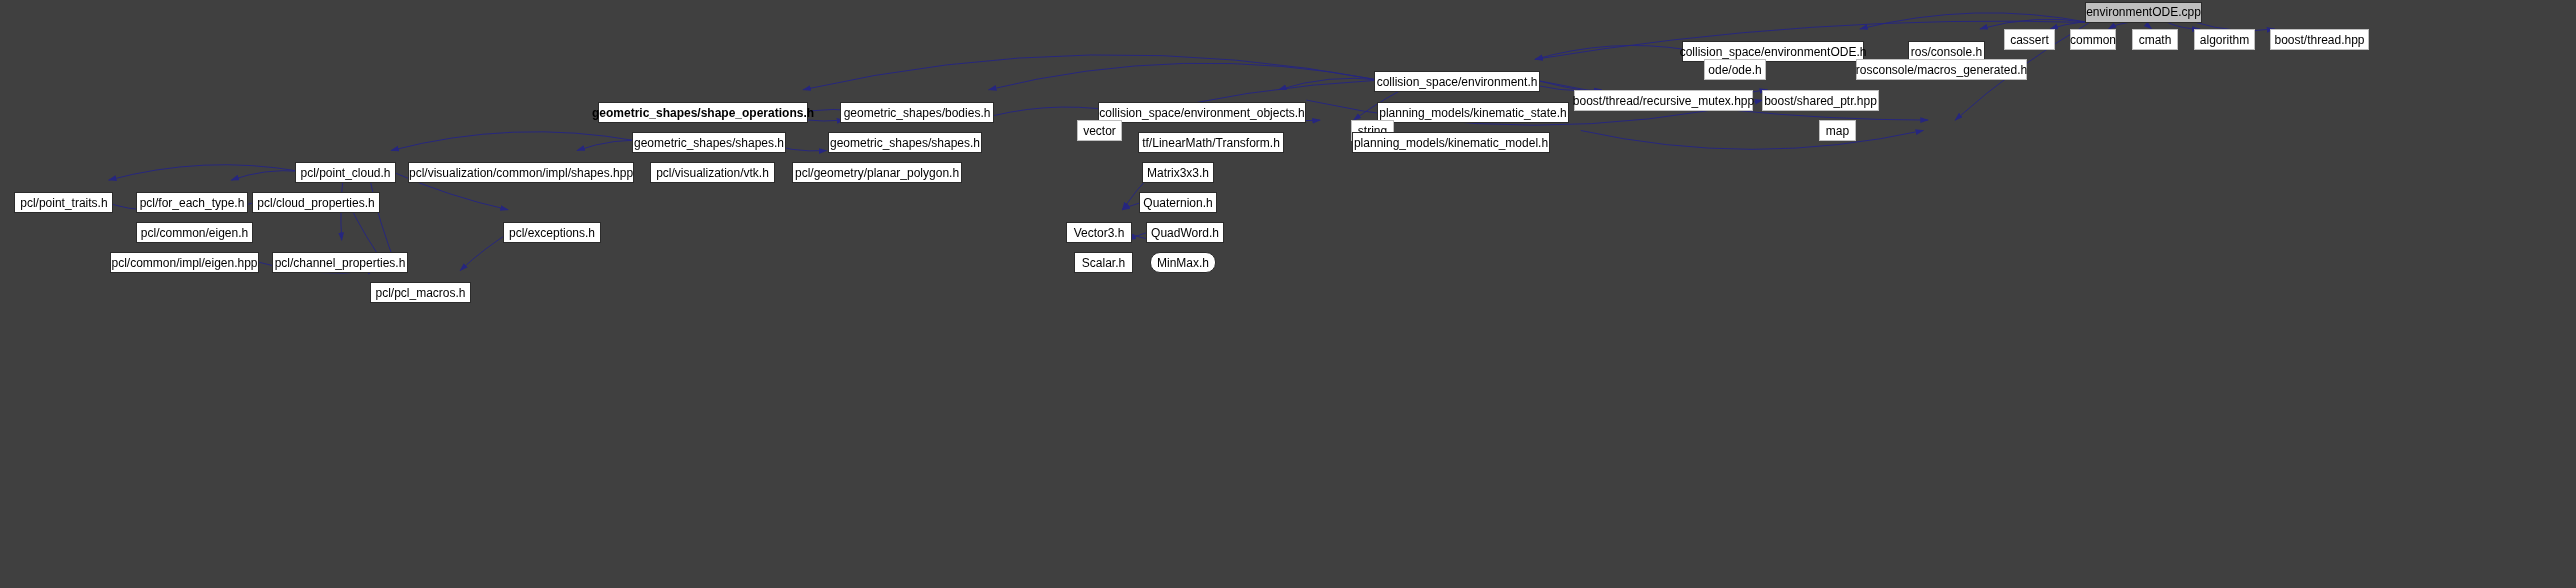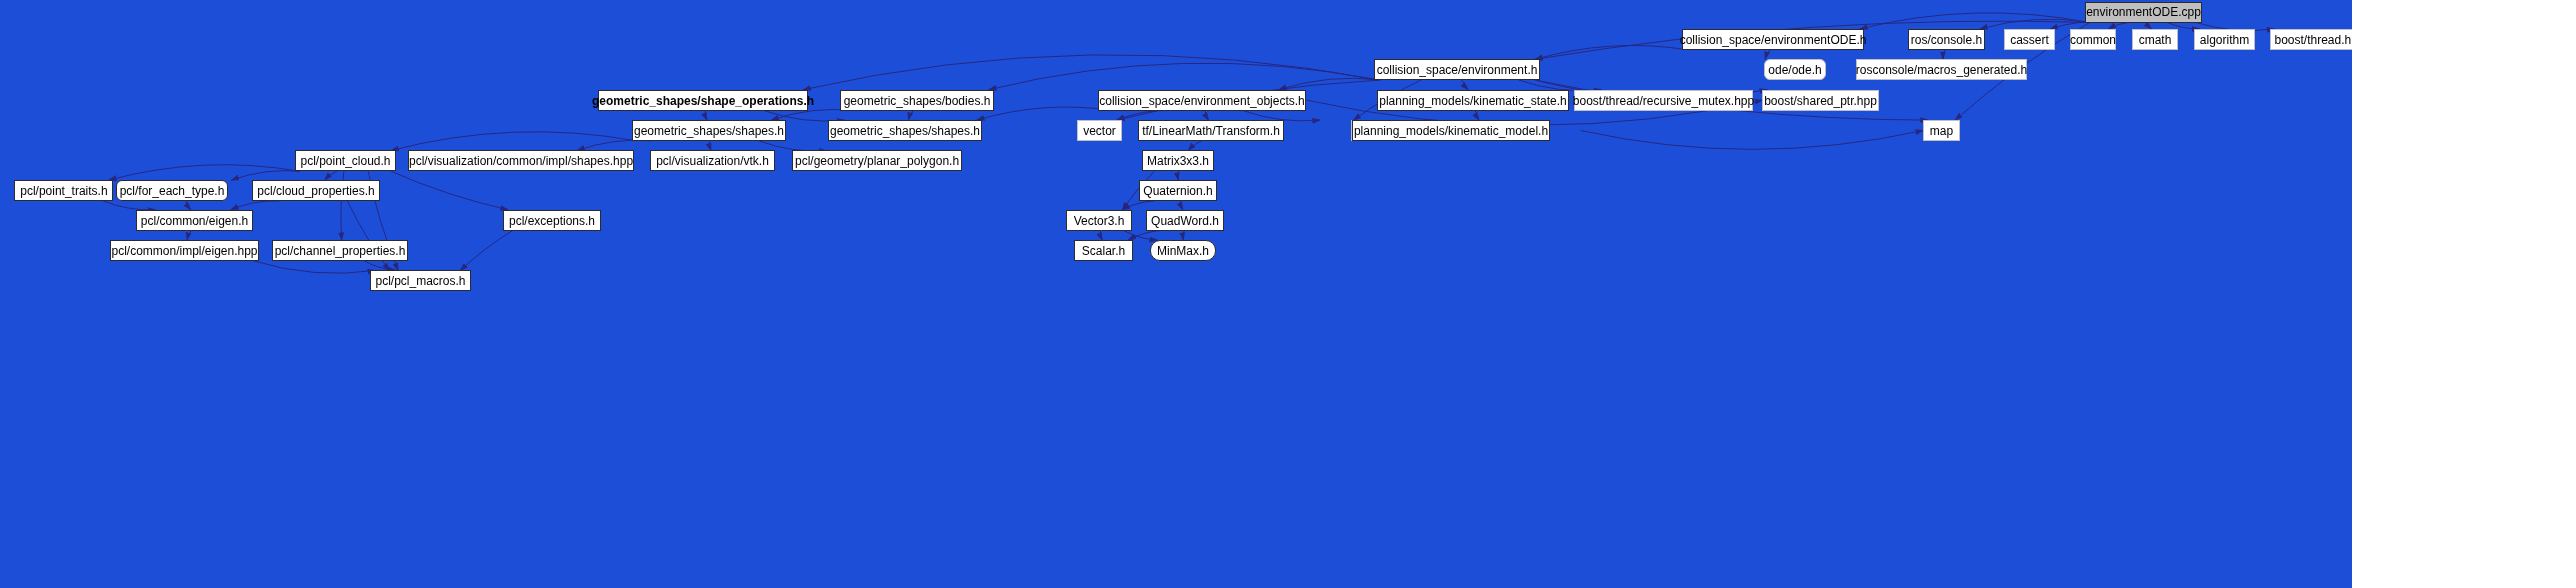--- a/index.html
+++ b/index.html
@@ -1,41 +1,41 @@
 <!DOCTYPE html>
 <html style="font-size:12.8px"><head>
 <meta charset="utf-8">
 <style>
   html,body{margin:0;padding:0;background:#ffffff;}
   #graph{
     position:relative;
-    width:2352px;
+    width:2576px;
     height:589px;
-    background:#1d4ed8;
+    background:#404040;
     font-family:"Liberation Sans", sans-serif;
     overflow:hidden;
   }
   #edge-layer{position:absolute;left:0;top:0;width:2576px;height:589px;}
   .node{
     position:absolute;
     box-sizing:border-box;
     background:#ffffff;
     border:0.8px solid #c0c0c0;
     color:#000000;
     font-size:12px;
     line-height:1;
     display:flex;
     align-items:center;
     justify-content:center;
     white-space:nowrap;
     height:21px;
     padding:0 5.6px;
     z-index:5;
   }
-  .node.hdr{ border:1.6px solid #2b2b2b; }
+  .node.hdr{ border:1.6px solid #2b2b2b;margin-top:12px; }
   .node.root{
     background:#bfbfbf;
     border:1.6px solid #2b2b2b;
     font-weight:normal;
   }
 </style>
 </head>
 <body>
 
 <div id="graph">
@@ -125,21 +125,21 @@
       </div>
       <div class="node sys" style="left: 2132px; top: 29px; width: 46px;">
         <span>cmath</span>
       </div>
       <div class="node sys" style="left: 2194px; top: 29px; width: 61px;">
         <span>algorithm</span>
       </div>
       <div class="node sys" style="left: 2270px; top: 29px; width: 99px;">
         <span>boost/thread.hpp</span>
       </div>
-      <div class="node sys" style="left: 1764px; top: 59px; width: 62px; border-radius: 6px;">
+      <div class="node sys" style="left: 1704px; top: 59px; width: 62px;">
         <span>ode/ode.h</span>
       </div>
       <div class="node sys" style="left: 1856px; top: 59px; width: 171px;">
         <span>rosconsole/macros_generated.h</span>
       </div>
       <div class="node hdr" style="left: 1374px; top: 59px; width: 166px;">
         <span>collision_space/environment.h</span>
       </div>
       <div class="node hdr" style="left: 598px; top: 90px; width: 210px; font-weight: bold;">
         <span>geometric_shapes/shape_operations.h</span>
@@ -170,21 +170,21 @@
       </div>
       <div class="node hdr" style="left: 1138px; top: 120px; width: 146px;">
         <span>tf/LinearMath/Transform.h</span>
       </div>
       <div class="node sys" style="left: 1315px; top: 120px; width: 43px; margin-left: 36px;">
         <span>string</span>
       </div>
       <div class="node hdr" style="left: 1352px; top: 120px; width: 198px;">
         <span>planning_models/kinematic_model.h</span>
       </div>
-      <div class="node sys" style="left: 1923px; top: 120px; width: 37px;">
+      <div class="node sys" style="left: 1819px; top: 120px; width: 37px;">
         <span>map</span>
       </div>
       <div class="node hdr" style="left: 295px; top: 150px; width: 101px;">
         <span>pcl/point_cloud.h</span>
       </div>
       <div class="node hdr" style="left: 408px; top: 150px; width: 226px;">
         <span>pcl/visualization/common/impl/shapes.hpp</span>
       </div>
       <div class="node hdr" style="left: 650px; top: 150px; width: 125px;">
         <span>pcl/visualization/vtk.h</span>
@@ -194,21 +194,21 @@
       </div>
       <div class="node hdr" style="left: 1142px; top: 150px; width: 72px;">
         <span>Matrix3x3.h</span>
       </div>
       <div class="node hdr" style="left: 1139px; top: 180px; width: 78px;">
         <span>Quaternion.h</span>
       </div>
       <div class="node hdr" style="left: 14.4px; top: 180px; width: 99px;">
         <span>pcl/point_traits.h</span>
       </div>
-      <div class="node hdr" style="left: 116px; top: 180px; width: 112px; border-radius: 6px;">
+      <div class="node hdr" style="left: 136px; top: 180px; width: 112px;">
         <span>pcl/for_each_type.h</span>
       </div>
       <div class="node hdr" style="left: 252px; top: 180px; width: 128px;">
         <span>pcl/cloud_properties.h</span>
       </div>
       <div class="node hdr" style="left: 136px; top: 210px; width: 117px;">
         <span>pcl/common/eigen.h</span>
       </div>
       <div class="node hdr" style="left: 503px; top: 210px; width: 98px;">
         <span>pcl/exceptions.h</span>

